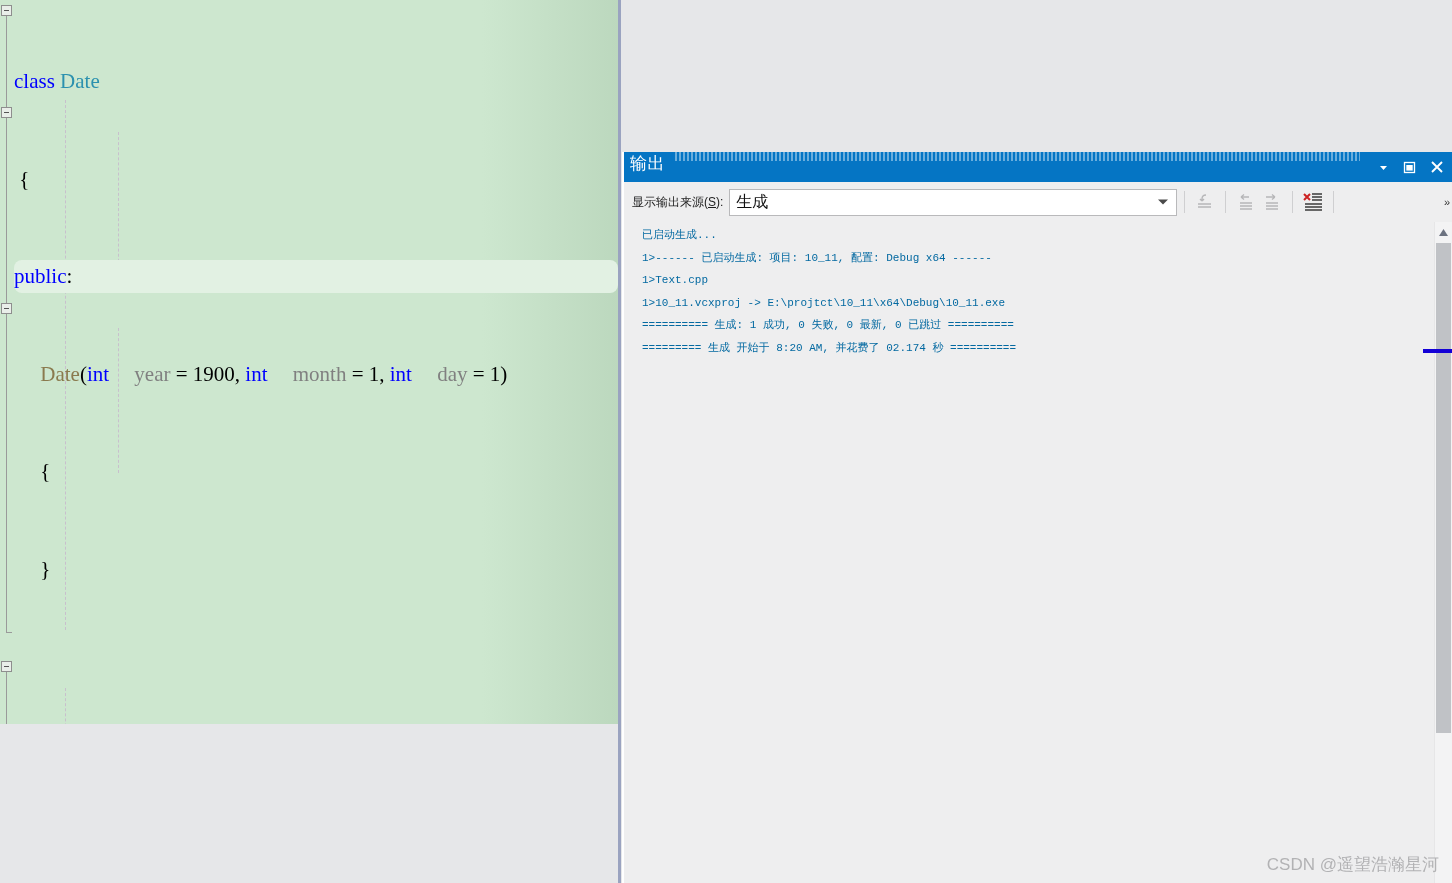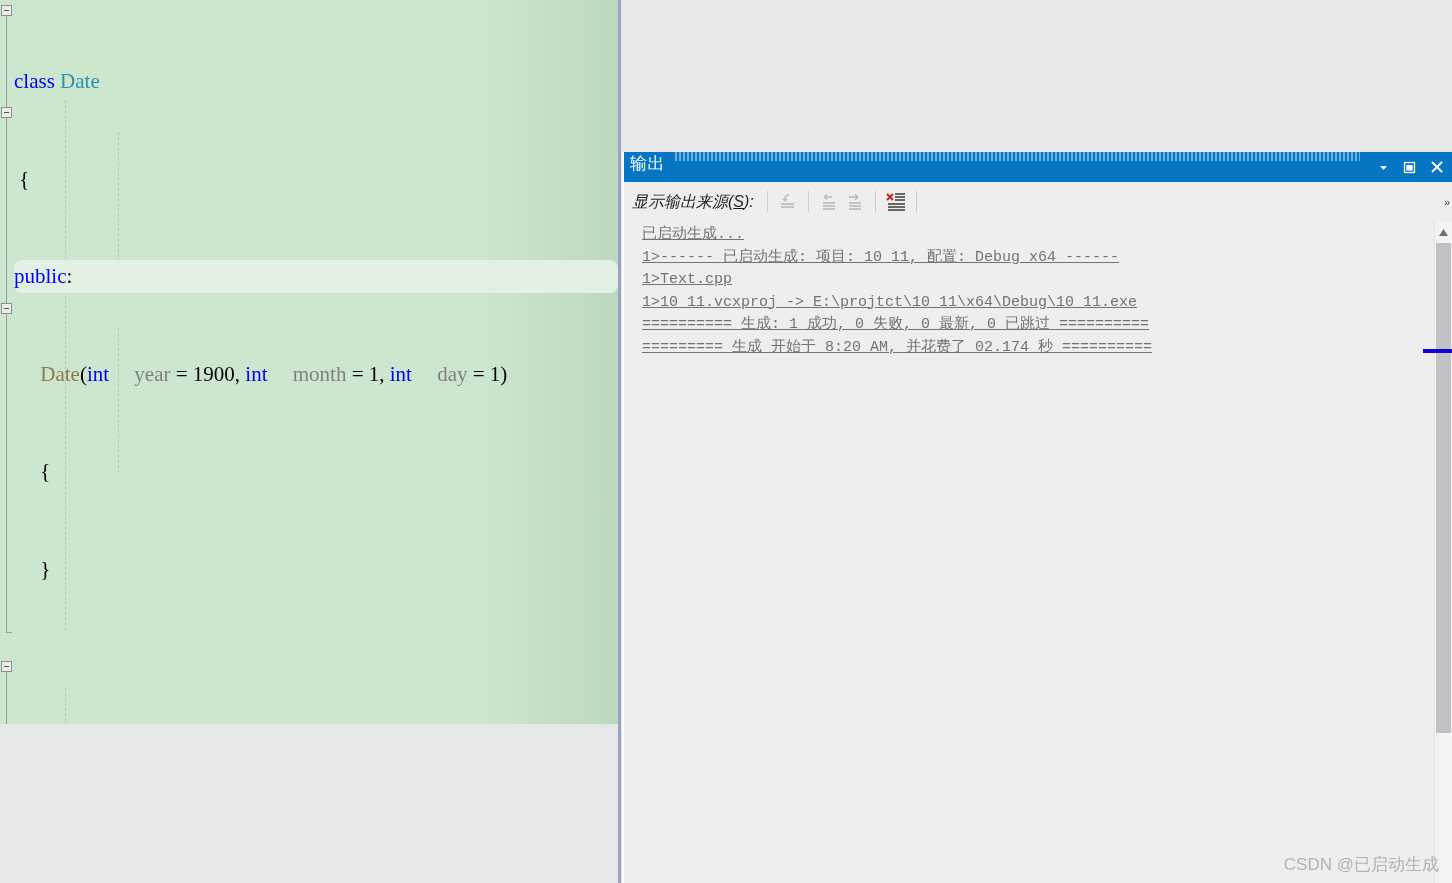--- a/index.html
+++ b/index.html
@@ -87,23 +87,22 @@
     color:#fff;
   }
   .tb-btn svg{display:block;}
 
   #toolbar{
     height:40px;background:#eeeeef;display:flex;align-items:center;
     padding:0 0 0 8px;position:relative;
     border-bottom:1px solid #e0e0e1;
   }
   #srclabel{
-    font-size:16px;color:#1e1e1e;margin-right:6px;white-space:nowrap;
+    font-size:12px;color:#1e1e1e;margin-right:6px;white-space:nowrap;
     font-family:"Liberation Sans", sans-serif;
-    font-style:italic;
   }
   #srclabel u{text-decoration:underline;}
   #srcselect{
     width:448px;height:27px;background:#fff;border:1px solid #b9b9bb;
     box-sizing:border-box;display:flex;align-items:center;position:relative;
   }
   #srcselect .val{font-size:16px;color:#111;padding-left:6px;}
   #srcselect .arrow{
     position:absolute;right:8px;top:50%;transform:translateY(-50%);
     width:0;height:0;border-left:5px solid transparent;border-right:5px solid transparent;
@@ -116,21 +115,21 @@
     font-size:11px;color:#333;letter-spacing:-1px;
   }
 
   #outbody{
     position:absolute;left:0;right:0;top:70px;bottom:0;
     background:#eeeeef;overflow:hidden;
   }
   #outtext{
     position:absolute;left:18px;top:2px;right:36px;
     font-family:"Liberation Mono", monospace;
-    font-size:15px;line-height:22.5px;white-space:pre;color:#737373;text-decoration:underline;
+    font-size:11px;line-height:22.5px;white-space:pre;color:#0369a1;
   }
   #vscroll{
     position:absolute;right:0;top:0;width:17px;bottom:0;background:#f3f3f4;
     border-left:1px solid #e6e6e7;
   }
   #vs-up{
     position:absolute;top:2px;left:0;width:17px;height:17px;
     display:flex;align-items:center;justify-content:center;
   }
   #vs-thumb{
@@ -219,20 +218,24 @@
       <svg width="16" height="16" viewBox="0 0 16 16">
         <path d="M3 3 L13 13 M13 3 L3 13" stroke="#ffffff" stroke-width="1.9" fill="none"></path>
       </svg>
     </span>
   </div>
 
   <div id="toolbar">
     <span id="srclabel">
       <span>显示输出来源</span>(<u>S</u>):
     </span>
+    <div id="srcselect">
+      <span class="val">生成</span>
+      <span class="arrow"></span>
+    </div>
 
     <span class="tsep"></span>
     <span class="ticon">
       <svg width="20" height="20" viewBox="0 0 20 20">
         <path d="M11 3 C8 3 7 5 7 7 L7 9 M7 9 L5 7 M7 9 L9 7" stroke="#b7b7b9" stroke-width="1.4" fill="none"></path>
         <path d="M3 12 H16 M3 15 H16" stroke="#b7b7b9" stroke-width="1.5"></path>
       </svg>
     </span>
 
     <span class="tsep"></span>
@@ -274,13 +277,13 @@
         <svg width="11" height="9" viewBox="0 0 11 9">
             <path d="M5.5 1 L10 8 L1 8 Z" fill="#6c7280"></path>
           </svg>
       </div>
       <div id="vs-thumb"></div>
       <div id="vs-mark"></div>
     </div>
   </div>
 </div>
 
-<div id="watermark">CSDN @已启动生成</div>
+<div id="watermark">CSDN @遥望浩瀚星河</div>
 
 </body></html>

